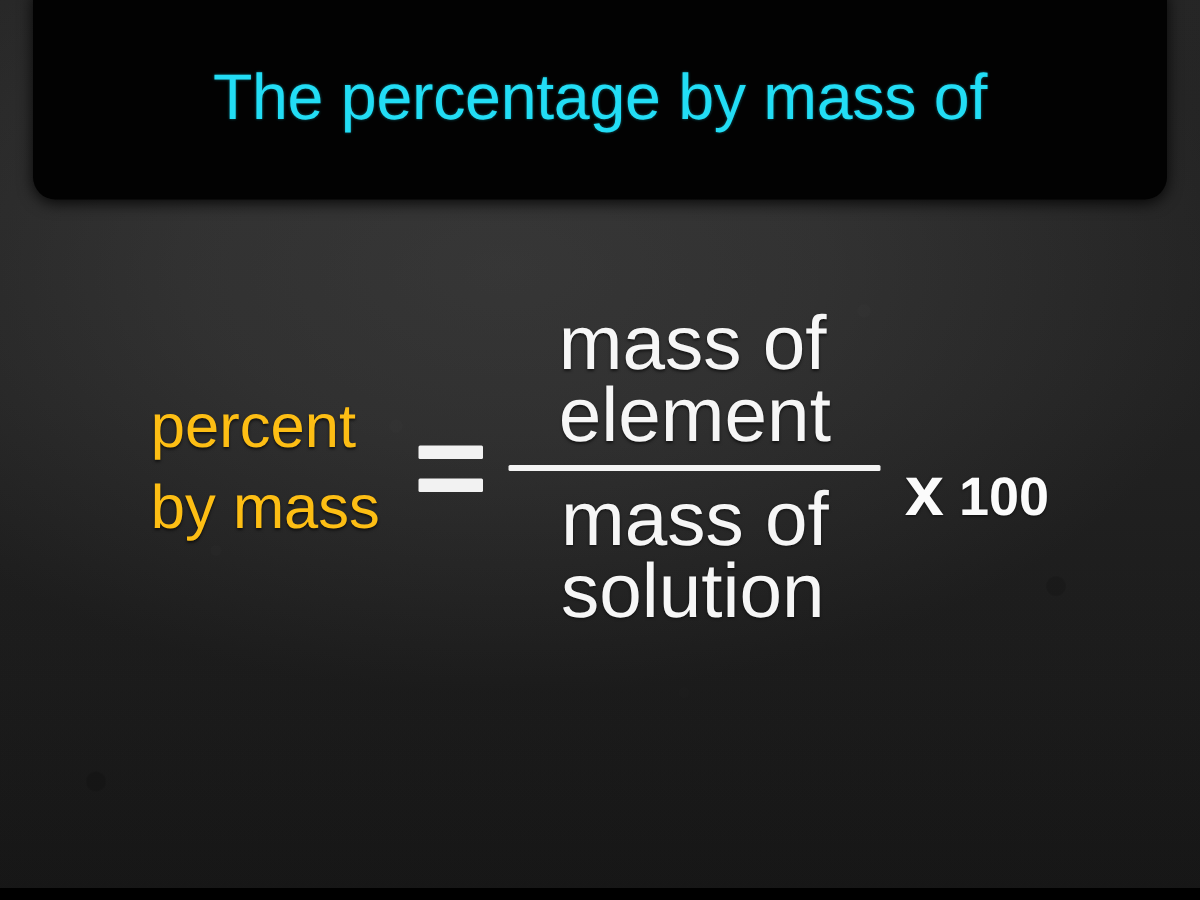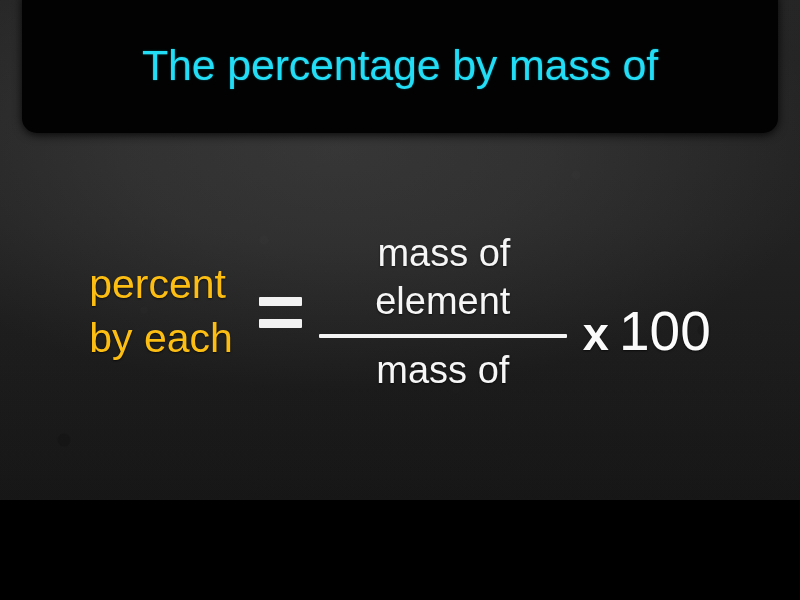--- a/index.html
+++ b/index.html
@@ -11,21 +11,21 @@
     width: 800px;
     height: 600px;
     overflow: hidden;
     background: #000000;
     font-family: "Liberation Sans", "DejaVu Sans", sans-serif;
   }
 
   #slide {
     position: relative;
     width: 800px;
-    height: 500px;
+    height: 592px;
     overflow: hidden;
     
     background-color: #101010;
     background-image:
       radial-gradient(ellipse 62% 48% at 42% 30%, #212121 0%, #1c1c1c 42%, #141414 72%, #0c0c0c 100%),
       linear-gradient(to bottom, #1b1b1b 0%, #171717 45%, #0b0b0b 100%);
     background-blend-mode: screen, normal;
   }
 
   
@@ -119,24 +119,24 @@
   #fraction {
     display: flex;
     flex-direction: column;
     align-items: center;
     justify-content: center;
     width: 252px;
     flex: none;
   }
   #fraction .frac-part {
     color: #f6f6f6;
-    font-size: 38px;
+    font-size: 51px;
     line-height: 48px;
     font-weight: 400;
-    text-align: right;
+    text-align: left;
     text-shadow: 0 1px 2px rgba(0,0,0,.6);
   }
   #fraction .frac-part .frac-row { white-space: nowrap; display: block; }
   #frac-bar {
     width: 248px;
     height: 4px;
     background: #f4f4f4;
     margin: 9px 0 8px 0;
     border-radius: 1px;
   }
@@ -148,22 +148,22 @@
     margin-left: 14px;
     flex: none;
     text-shadow: 0 1px 2px rgba(0,0,0,.6);
   }
   #multiplier .mult-x {
     font-size: 47px;
     font-weight: 700;
     line-height: 1;
   }
   #multiplier .mult-num {
-    font-size: 55px;
-    font-weight: 400;
+    font-size: 36px;
+    font-weight: 700;
     line-height: 1;
     margin-left: 10px;
     letter-spacing: 0px;
     margin-top: 40px;
   }
 </style>
 </head>
 <body>
 
 <div id="slide">
@@ -171,36 +171,37 @@
   <div id="grain"></div>
 
   <div id="title-banner">
     <div class="title-line">The percentage by mass of</div>
   </div>
 
   <div id="formula">
 
     <div id="lhs">
       <span class="lhs-line">percent</span>
-      <span class="lhs-line">by each</span>
+      <span class="lhs-line">by mass</span>
     </div>
 
     <div id="equals">
       <div class="eq-bar top"></div>
       <div class="eq-bar bottom"></div>
     </div>
 
     <div id="fraction">
       <div class="frac-part">
         <span class="frac-row">mass of</span>
         <span class="frac-row">element</span>
       </div>
       <div id="frac-bar"></div>
       <div class="frac-part">
         <span class="frac-row">mass of</span>
+        <span class="frac-row">solution</span>
       </div>
     </div>
 
     <div id="multiplier">
       <span class="mult-x">x</span>
       <span class="mult-num">100</span>
     </div>
 
   </div>
 

